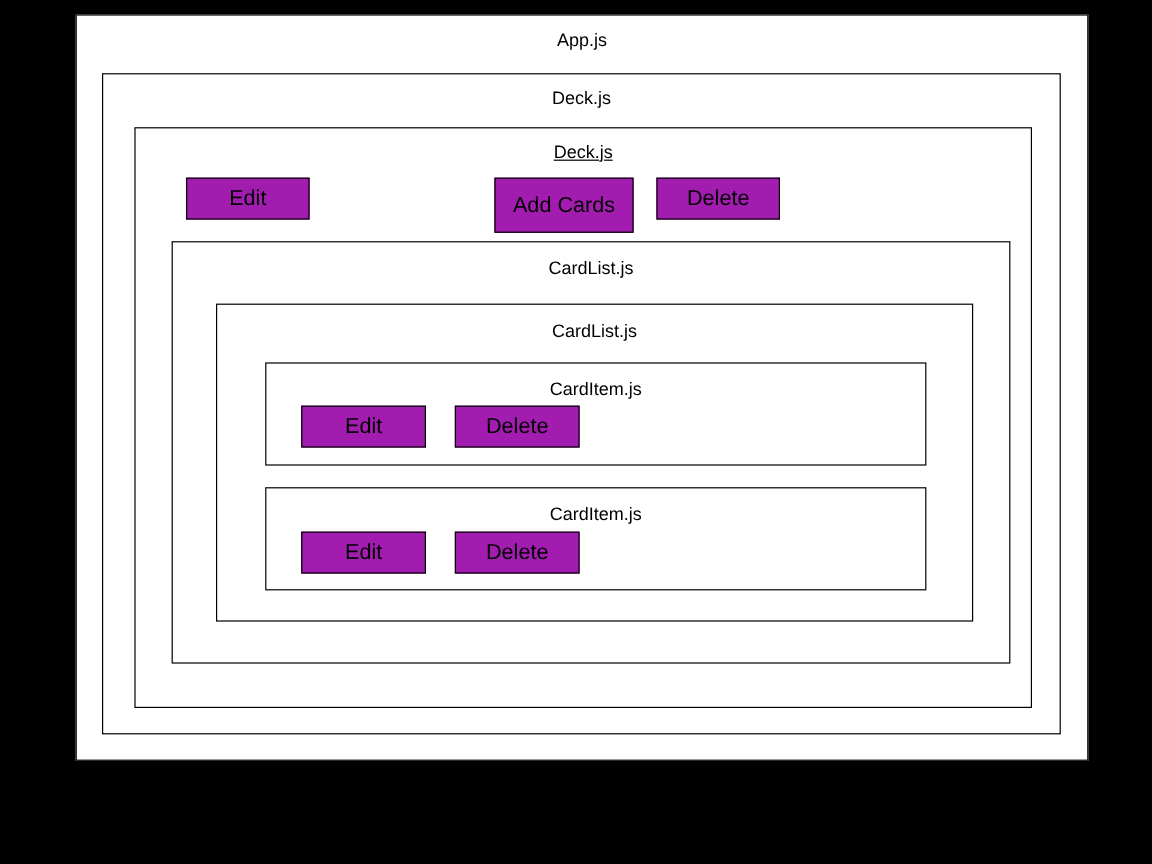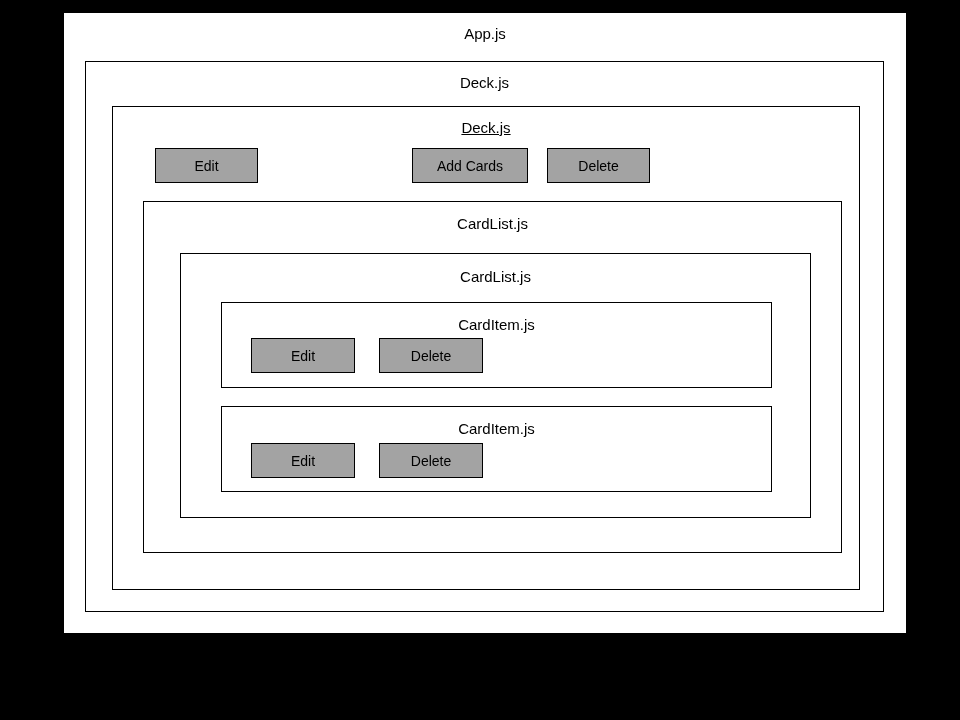--- a/index.html
+++ b/index.html
@@ -23,27 +23,27 @@
   }
   .box-title {
     text-align: center;
     font-size: 15px;
     line-height: 18px;
     color: #000000;
     white-space: nowrap;
   }
   .btn {
     position: absolute;
-    background: #a3a3a3;
+    background: #a21caf;
     border: 1px solid #000000;
     box-sizing: border-box;
     display: flex;
     align-items: center;
     justify-content: center;
-    font-size: 14px;
+    font-size: 18px;
     color: #000000;
     white-space: nowrap;
   }
   .footer-bar {
     position: absolute;
     background: #ffffff;
     border: 1px solid #000000;
     box-sizing: border-box;
     display: flex;
     align-items: center;
@@ -65,21 +65,21 @@
     <div class="box-title" style="padding-top:12px;">Deck.js</div>
   </div>
 
   <div class="box" style="left:112px; top:106px; width:748px; height:484px;">
     <div class="box-title" style="padding-top:12px;text-decoration:underline;">Deck.js</div>
   </div>
 
   <div class="btn" style="left:155px; top:148px; width:103px; height:35px;">
     <span>Edit</span>
   </div>
-  <div class="btn" style="left:412px; top:148px; width:116px; height:35px;">
+  <div class="btn" style="left:412px; top:148px; width:116px; height:46px;">
     <span>Add Cards</span>
   </div>
   <div class="btn" style="left:547px; top:148px; width:103px; height:35px;">
     <span>Delete</span>
   </div>
 
   <div class="box" style="left:143px; top:201px; width:699px; height:352px;">
     <div class="box-title" style="padding-top:13px;">CardList.js</div>
   </div>
 

